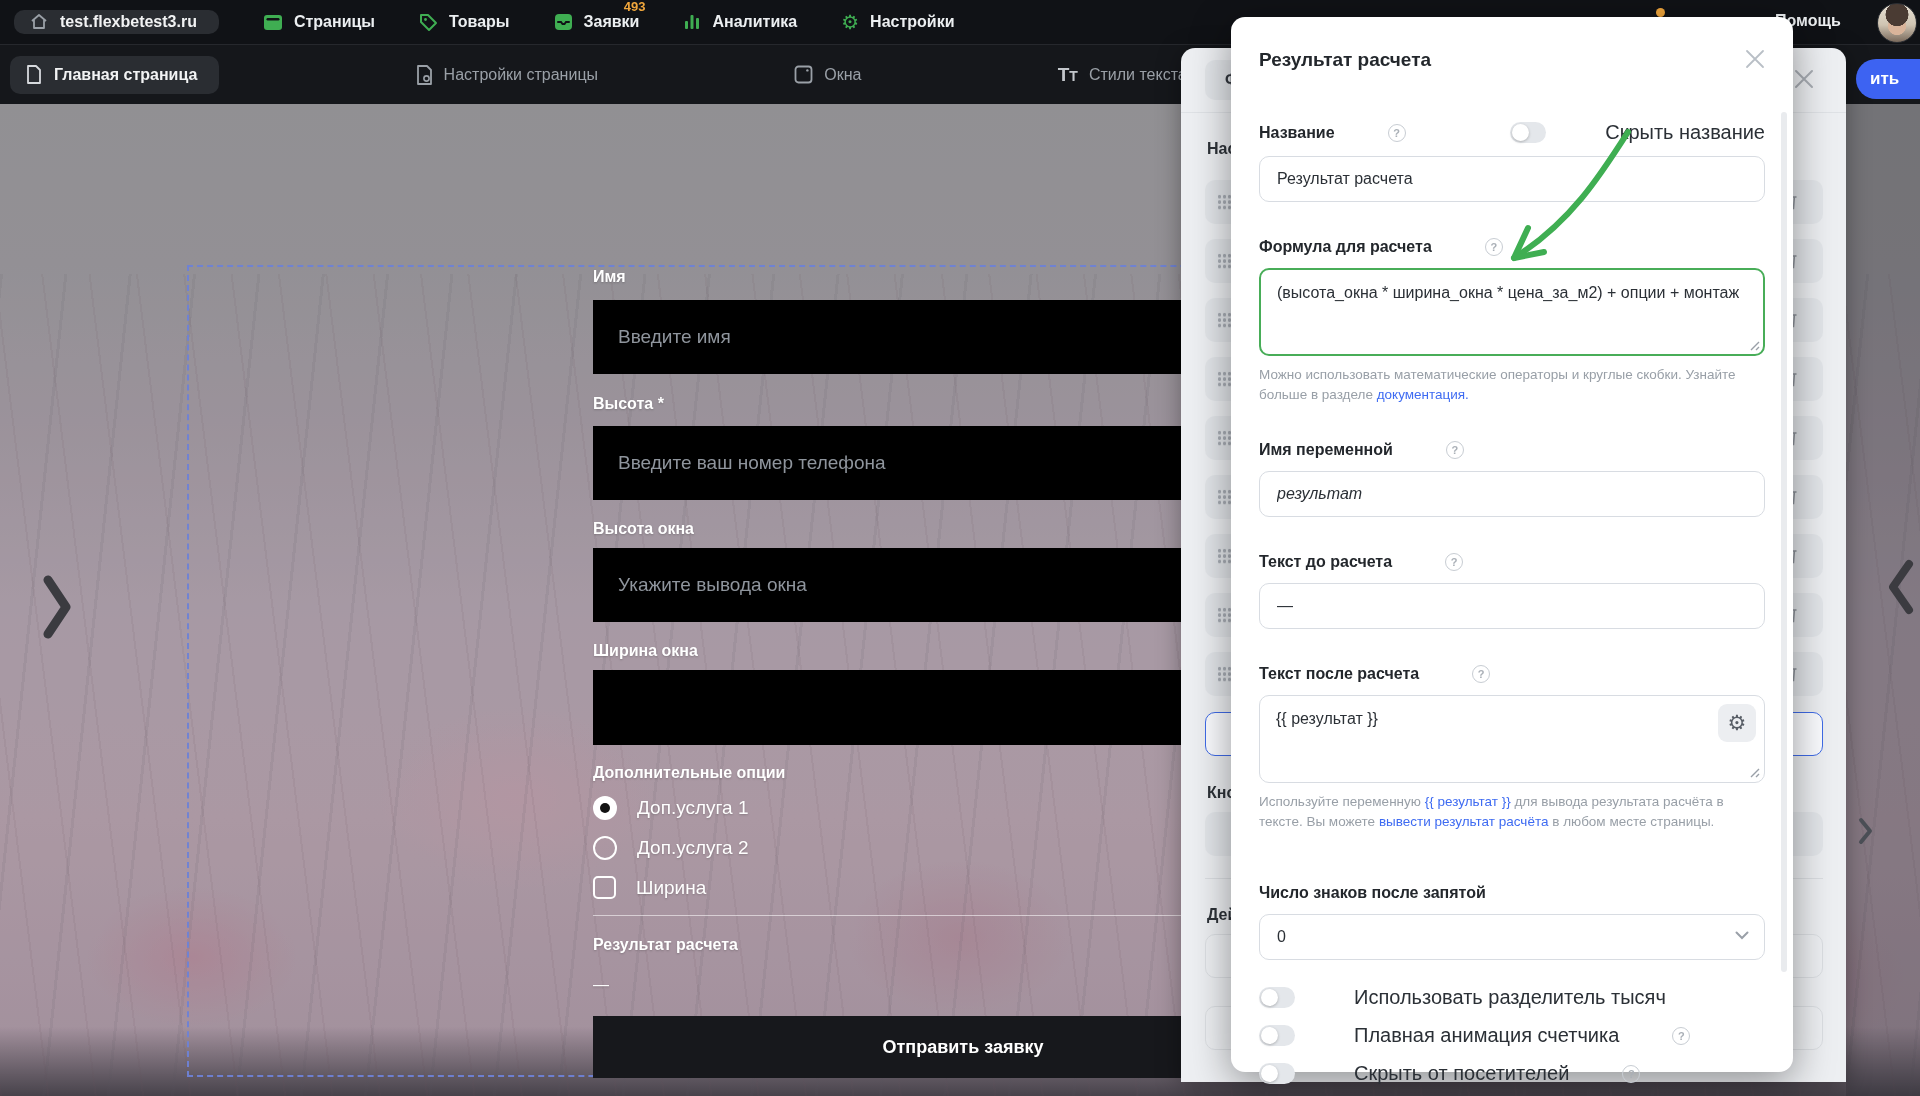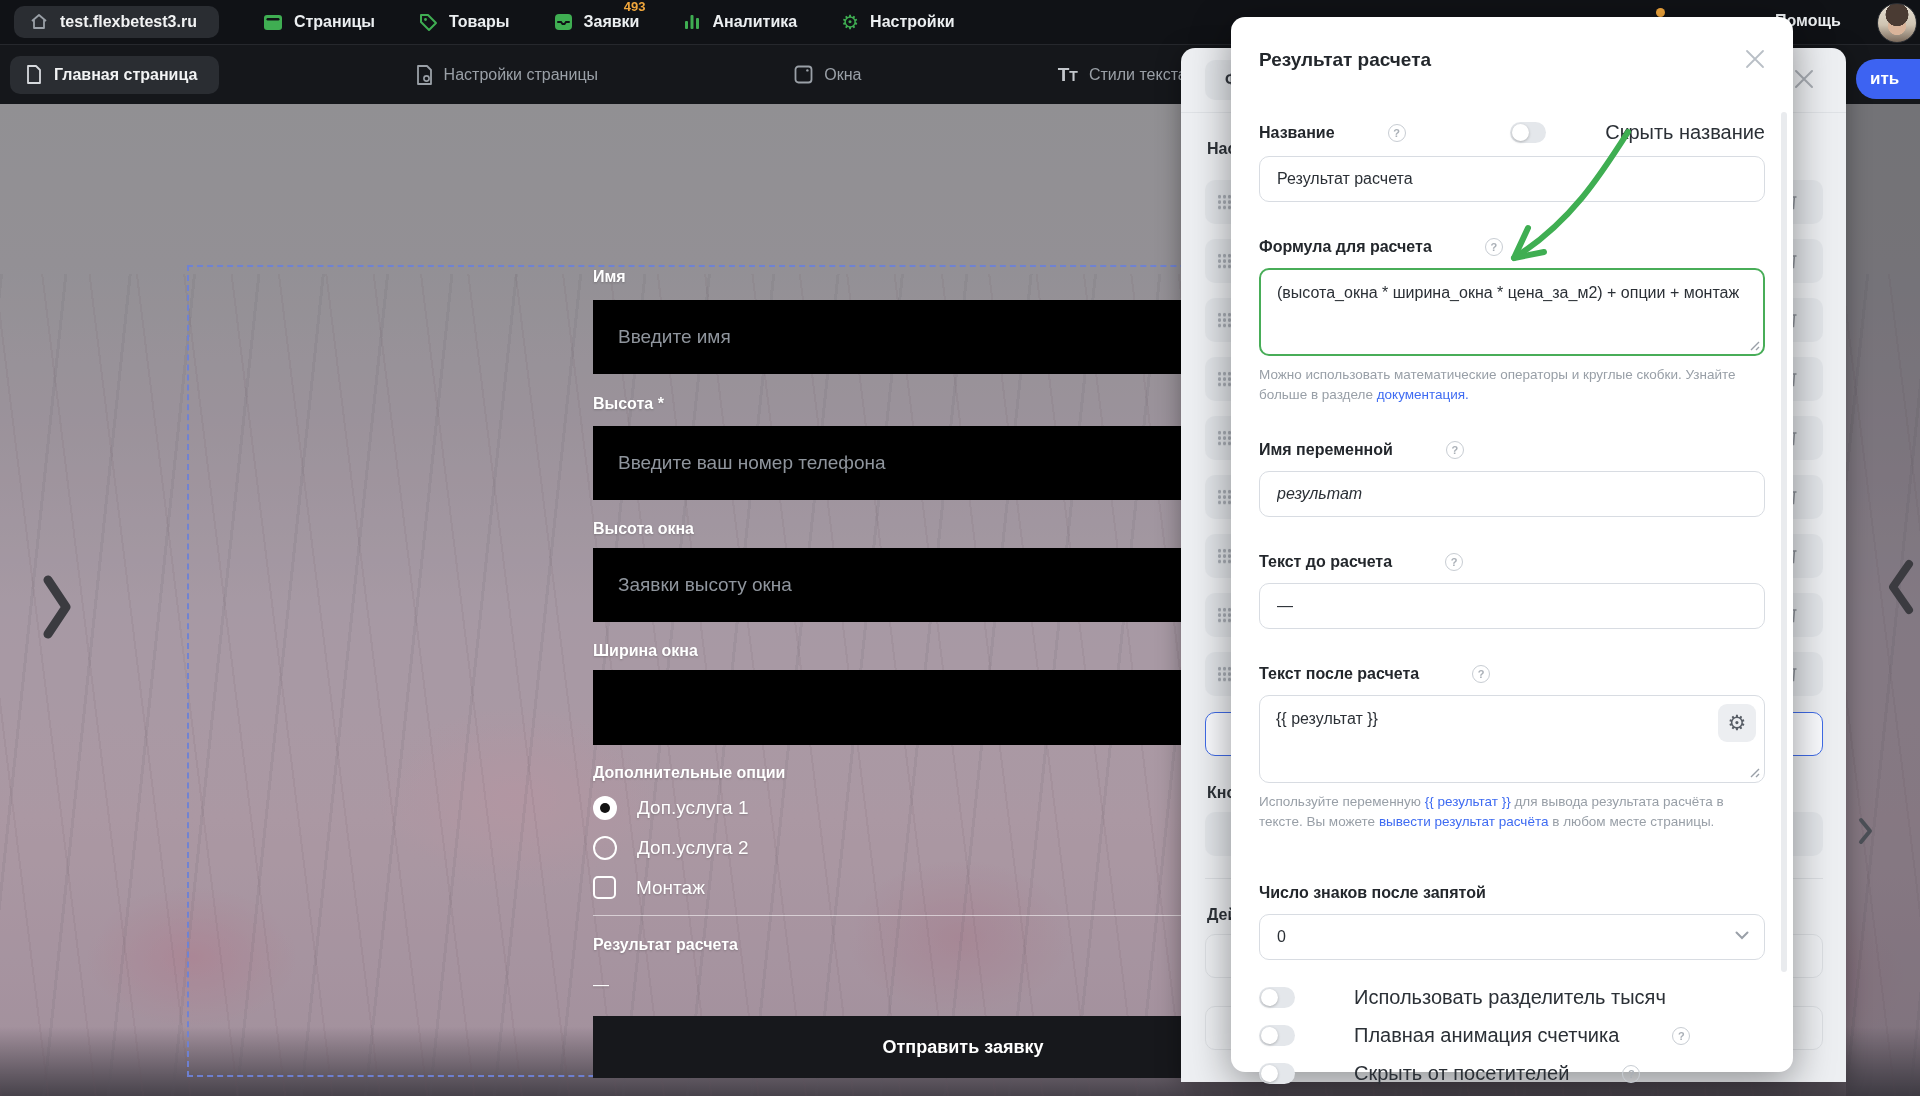--- a/index.html
+++ b/index.html
@@ -6,21 +6,21 @@
   html,body { width:1920px; height:1096px; overflow:hidden; background:#121419;
     font-family:"Liberation Sans","DejaVu Sans",sans-serif; }
 
   
   .topbar { position:absolute; left:0; top:0; width:1920px; height:44px; background:#101216;
     display:flex; align-items:center; z-index:3; }
   .editorbar { position:absolute; left:0; top:44px; width:1920px; height:60px; background:#15171b;
     border-top:1px solid #26282d; display:flex; align-items:center; z-index:3;justify-content:space-between; }
   .pill { background:#2a2d32; border-radius:10px; display:flex; align-items:center; gap:12px;
     color:#f2f3f4; font-size:16px; font-weight:700; }
-  .site-pill { margin-left:14px; height:32px; padding:0 22px 0 16px; }
+  .site-pill { margin-left:14px; height:24px; padding:0 22px 0 16px; }
   .page-pill { margin-left:10px; height:38px; padding:0 22px 0 16px; }
   .nav-item { display:flex; align-items:center; gap:11px; color:#eceff1; font-size:16px; font-weight:700;
     margin-left:44px; position:relative; cursor:pointer; }
   .nav-badge { position:absolute; top:-14px; right:-6px; color:#f0a63c; font-size:13px; font-weight:700; }
   .ebar-item { display:flex; align-items:center; gap:11px; color:#9aa0a7; font-size:16px; font-weight:400;
     margin-left:42px; cursor:pointer; }
   .glyph { font-family:"DejaVu Sans",sans-serif; }
   .device-btn { width:44px; height:44px; border-radius:50%; display:flex; align-items:center; justify-content:center; }
   .device-btn.active { background:#33363c; }
   .help-item { position:absolute; left:1775px; top:12px; color:#eceff1; font-size:16px; font-weight:700; z-index:3; }
@@ -231,21 +231,21 @@
         <span class="ph">Введите имя</span>
       </div>
 
     <div class="clabel" style="top:291px;">Высота *</div>
     <div class="cinput" style="top:322px; height:74px;">
         <span class="ph">Введите ваш номер телефона</span>
       </div>
 
     <div class="clabel" style="top:416px;">Высота окна</div>
     <div class="cinput" style="top:444px; height:74px;">
-        <span class="ph">Заявки высоту окна</span>
+        <span class="ph">Укажите вывода окна</span>
       </div>
 
     <div class="clabel" style="top:538px;">Ширина окна</div>
     <div class="cinput" style="top:566px; height:75px;">
         <span class="ph"></span>
       </div>
 
     <div class="clabel" style="top:660px;">Дополнительные опции</div>
 
     <div class="opt-row" style="top:692px;">
@@ -253,21 +253,21 @@
           <i></i>
         </span>
       <span class="opt-label">Доп.услуга 1</span>
     </div>
     <div class="opt-row" style="top:732px;">
       <span class="radio-off"></span>
       <span class="opt-label">Доп.услуга 2</span>
     </div>
     <div class="opt-row" style="top:772px;">
       <span class="check-off"></span>
-      <span class="opt-label">Монтаж</span>
+      <span class="opt-label">Ширина</span>
     </div>
 
     <div class="form-divider" style="top:811px;"></div>
 
     <div class="clabel" style="top:832px;">Результат расчета</div>
     <div class="clabel" style="top:872px; font-weight:400;">—</div>
 
     <div class="submit">Отправить заявку</div>
   </div>
 </div>

